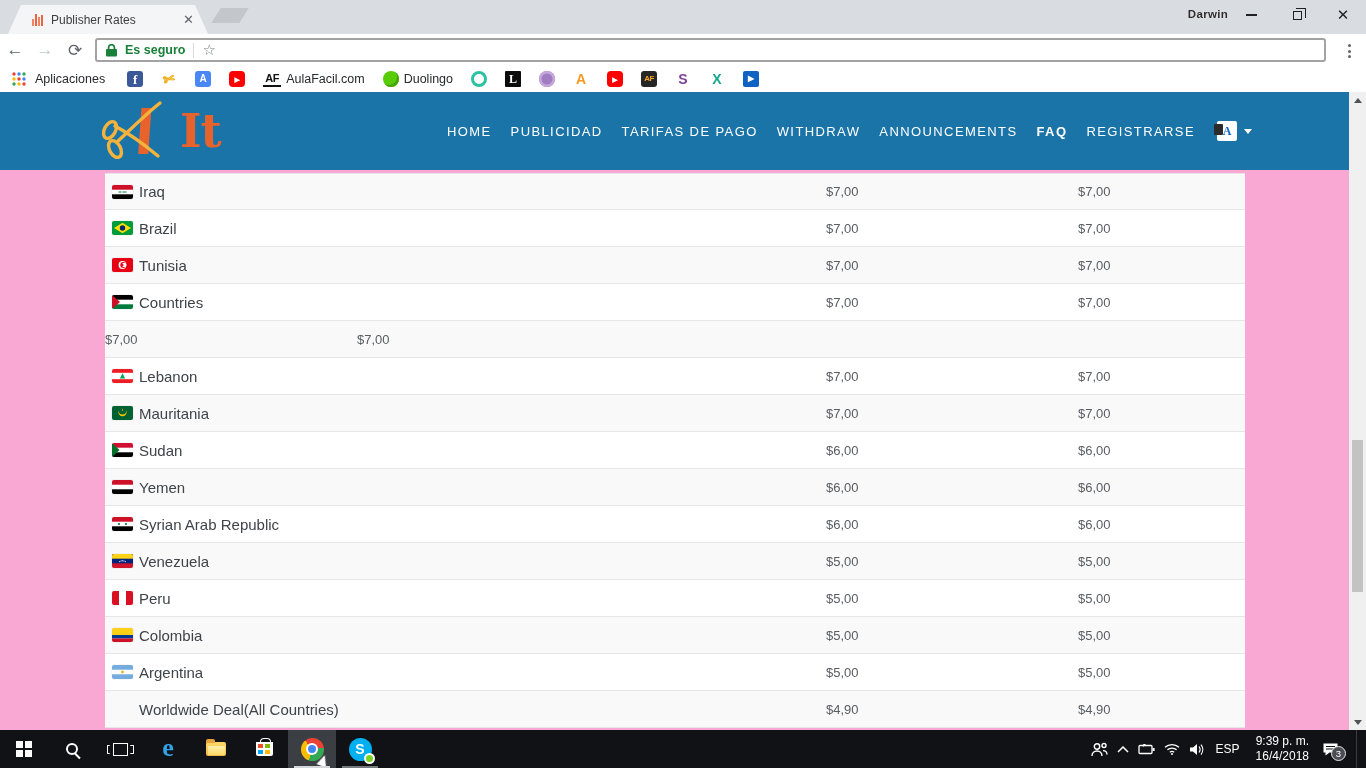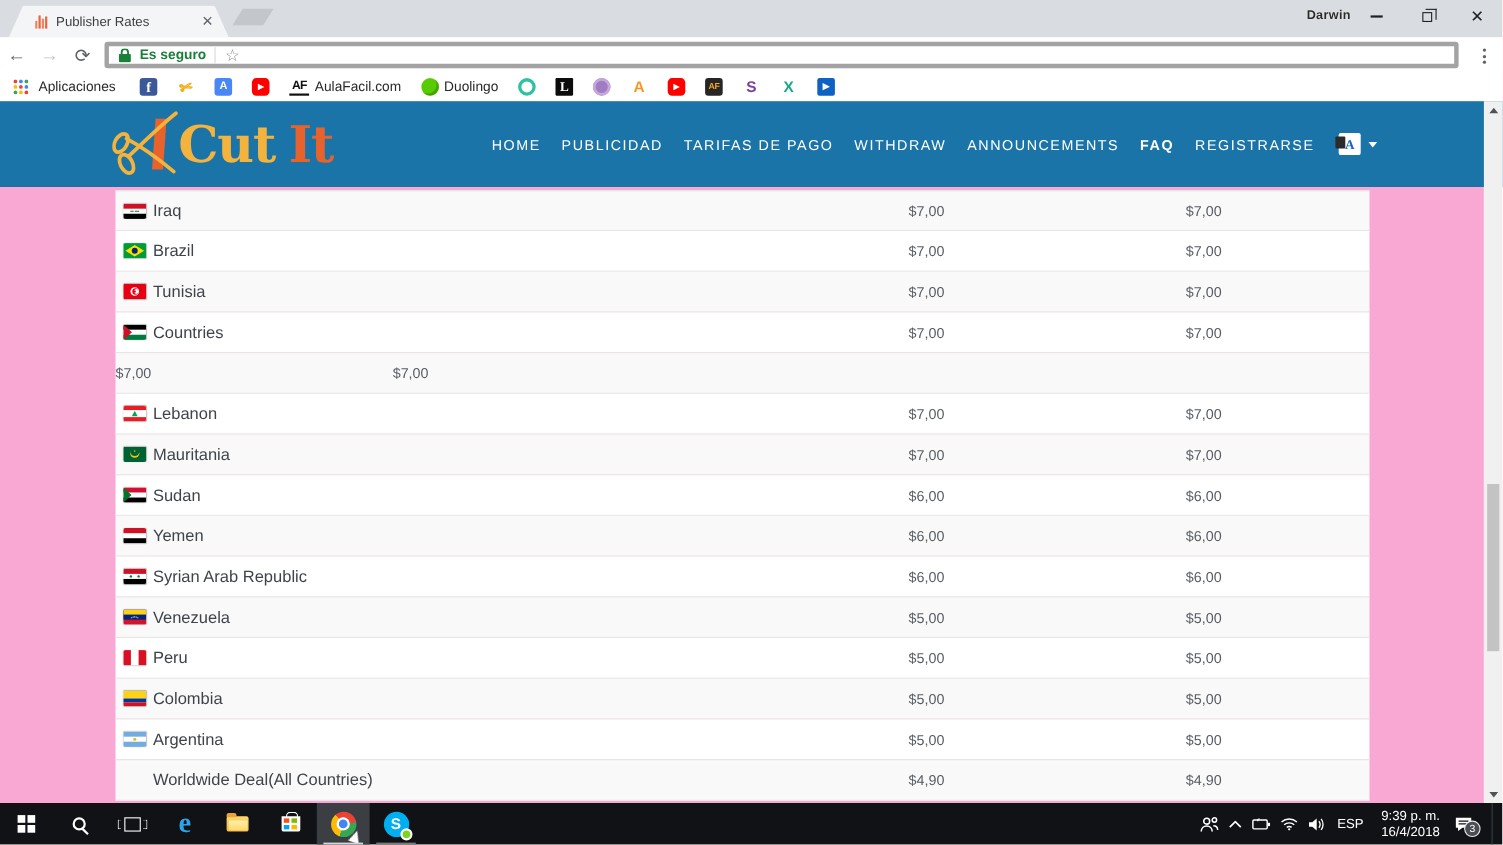--- a/index.html
+++ b/index.html
@@ -26,21 +26,21 @@
   .win-btn{width:46px;height:30px;display:flex;align-items:center;justify-content:center;color:#202124;font-size:13px;}
   .wb-min i{display:block;width:11px;height:1.5px;background:#202124;}
   .wb-max i{display:block;width:9px;height:9px;border:1.3px solid #202124;position:relative;background:#d9dce1;}
   .wb-max i::before{content:"";position:absolute;left:2px;top:-4px;width:9px;height:9px;border:1.3px solid #202124;border-left:none;border-bottom:none;}
   .wb-close{font-size:15px;}
 
   
   .toolbar{position:absolute;top:34px;left:0;right:0;height:32px;background:#fff;display:flex;align-items:center;}
   .nav-ico{width:30px;text-align:center;font-size:17px;color:#5f6368;}
   .nav-ico.disabled{color:#c0c4c8;}
-  .omnibox{position:absolute;left:95px;top:4px;height:24px;width:1231px;border:4px solid #a3a3a3;border-radius:3px;background:#fff;display:flex;align-items:center;padding:0 9px;gap:8px;}
+  .omnibox{position:absolute;left:95px;top:4px;height:24px;width:1231px;border:2px solid #a3a3a3;border-radius:3px;background:#fff;display:flex;align-items:center;padding:0 9px;gap:8px;}
   .lock svg{display:block;}
   .secure-label{color:#188038;font-size:12.5px;font-weight:600;}
   .omni-sep{width:1px;height:15px;background:#d8dadd;}
   .omni-url{color:#64686d;font-size:13.5px;letter-spacing:.2px;flex:1;white-space:nowrap;overflow:hidden;}
   .star{color:#80868b;font-size:15px;}
   .menu-dots{position:absolute;right:8px;top:8px;width:18px;height:18px;display:flex;flex-direction:column;align-items:center;justify-content:center;gap:2.5px;}
   .menu-dots i{width:3px;height:3px;border-radius:50%;background:#5f6368;}
 
   
   .bookmarks{position:absolute;top:66px;left:0;right:0;height:26px;background:#fff;display:flex;align-items:center;padding:0 8px;gap:5px;}
@@ -270,21 +270,20 @@
     <div class="logo">
       <svg width="66" height="62" viewBox="0 0 66 62">
         <path d="M40 8 h10 v46 h-10 z" fill="#e8632c" transform="skewX(-4)"></path>
         <g fill="none" stroke="#f3b33c" stroke-width="3.4" stroke-linecap="round">
           <ellipse cx="13" cy="49" rx="5.5" ry="9" transform="rotate(-28 13 49)"></ellipse>
           <ellipse cx="8" cy="30" rx="9" ry="5.5" transform="rotate(-62 8 30)"></ellipse>
           <path d="M15 42 C28 30 44 14 58 3"></path>
           <path d="M13 26 C28 34 44 46 56 56"></path>
         </g>
       </svg>
-      <span class="logo-word1">Cut</span>
       <span class="logo-word2">It</span>
     </div>
     <nav class="site-nav">
       <div style="display:flex;align-items:center;gap:19px;">
           <a href="#" class="nav-link">HOME</a>
           <a href="#" class="nav-link">PUBLICIDAD</a>
           <a href="#" class="nav-link">TARIFAS DE PAGO</a>
           <a href="#" class="nav-link">WITHDRAW</a>
           <a href="#" class="nav-link">ANNOUNCEMENTS</a>
           <a href="#" class="nav-link active">FAQ</a>

